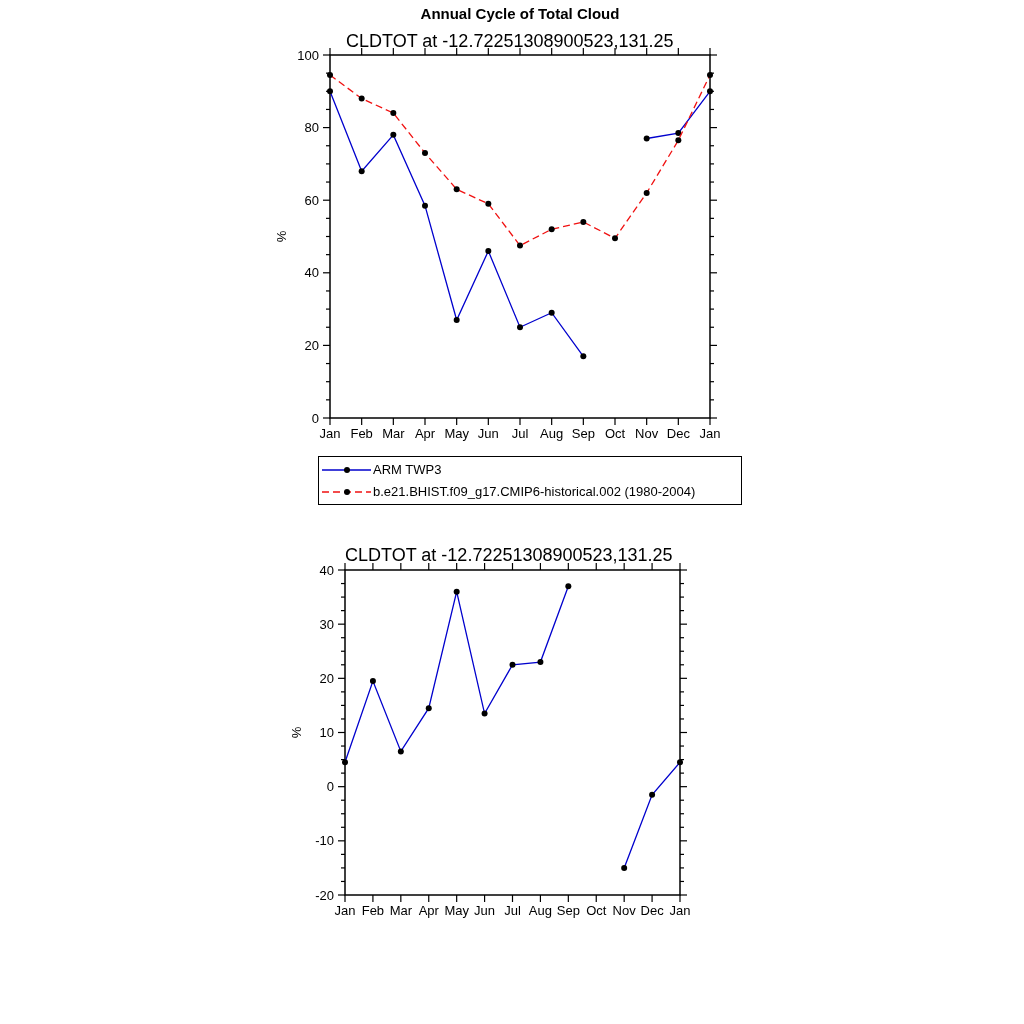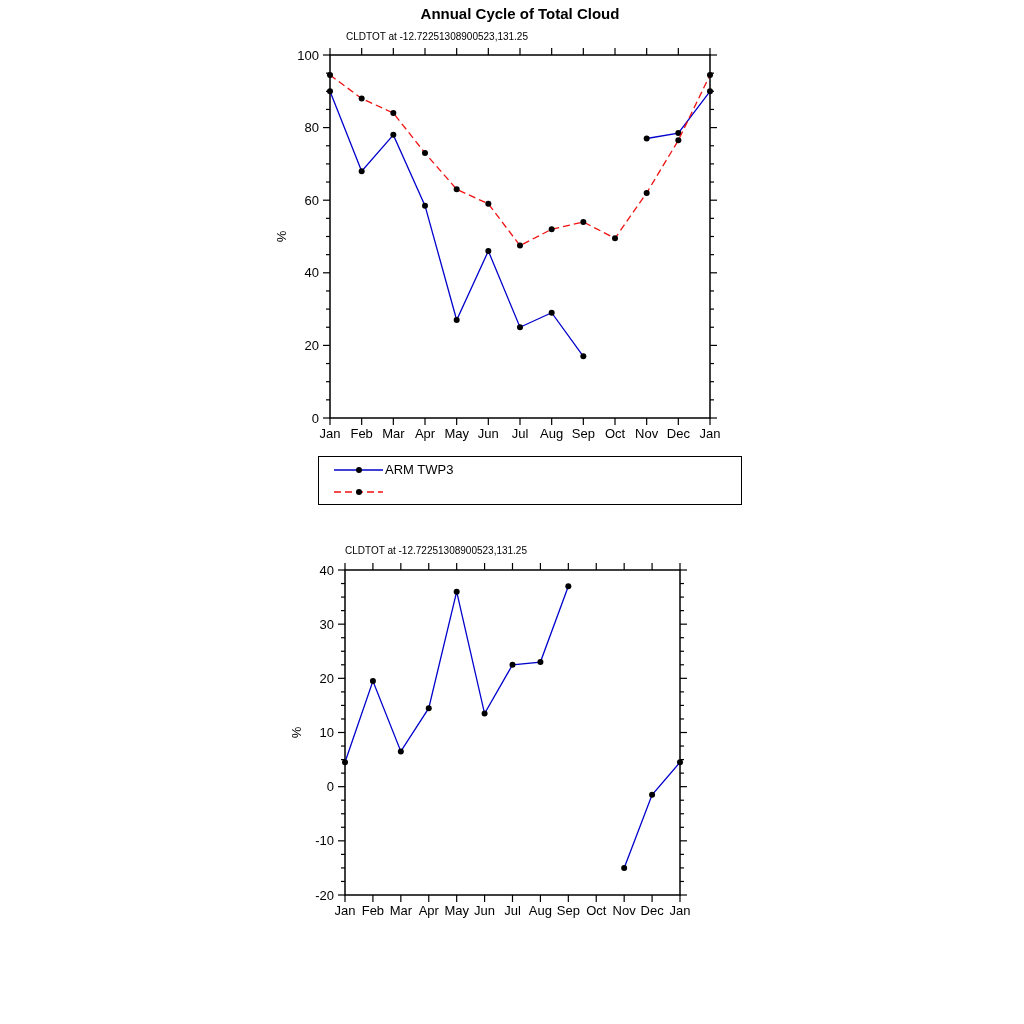--- a/index.html
+++ b/index.html
@@ -2,29 +2,29 @@
 <html><head>
 <meta charset="utf-8">
 <style>
   * { margin:0; padding:0; box-sizing:border-box; }
   html,body { width:1024px; height:1024px; background:#ffffff; color:#000;
     font-family:"Liberation Sans","DejaVu Sans",sans-serif; }
   .page { position:relative; width:993px; height:1024px; overflow:hidden; }
   .title { position:absolute; font-weight:bold; font-size:15px; text-align:center; white-space:nowrap; }
   .t1 { left:330px; top:5px; width:380px; }
   .t2 { left:208px; top:519px; width:600px; }
-  .subtitle { position:absolute; font-size:10px; white-space:nowrap; }
+  .subtitle { position:absolute; font-size:18px; white-space:nowrap; }
   .s1 { left:346px; top:31px; }
   .s2 { left:345px; top:545px; }
   svg.chart { position:absolute; }
   .c1 { left:260px; top:44px; }
   .c2 { left:260px; top:560px; }
   .legend { position:absolute; left:318px; top:456px; width:424px; height:49px;
     border:1px solid #000; display:flex; flex-direction:column; justify-content:center;
-    padding-left:14px; background:#fff; }
+    padding-left:2px; background:#fff; }
   .legend-row { display:flex; align-items:center; height:22px; }
   .legend-row svg { flex:0 0 52px; height:16px; }
   .legend-row span { font-size:13px; white-space:nowrap; }
 </style>
 </head>
 <body>
 
 <div class="page">
 
   <div class="title t1">Annual Cycle of Total Cloud</div>
@@ -167,20 +167,21 @@
           <line x1="1" y1="8" x2="50" y2="8" stroke="#0000cd" stroke-width="1.3"></line>
           <circle cx="26" cy="8" r="3" fill="#000000"></circle>
         </svg>
       <span>ARM TWP3</span>
     </div>
     <div class="legend-row">
       <svg>
           <line x1="1" y1="8" x2="50" y2="8" stroke="#f01010" stroke-width="1.3" stroke-dasharray="7,4"></line>
           <circle cx="26" cy="8" r="3" fill="#000000"></circle>
         </svg>
+      <span>b.e21.BHIST.f09_g17.CMIP6-historical.002 (1980-2004)</span>
     </div>
   </div>
 
   <div class="subtitle s2">CLDTOT at -12.72251308900523,131.25</div>
   <svg class="chart c2" width="500" height="362">
       <g stroke="#000000" stroke-width="1.2">
         <line x1="78" y1="335" x2="85" y2="335"></line>
         <line x1="420" y1="335" x2="427" y2="335"></line>
         <line x1="81" y1="321.45833333333337" x2="85" y2="321.45833333333337"></line>
         <line x1="420" y1="321.45833333333337" x2="424" y2="321.45833333333337"></line>

